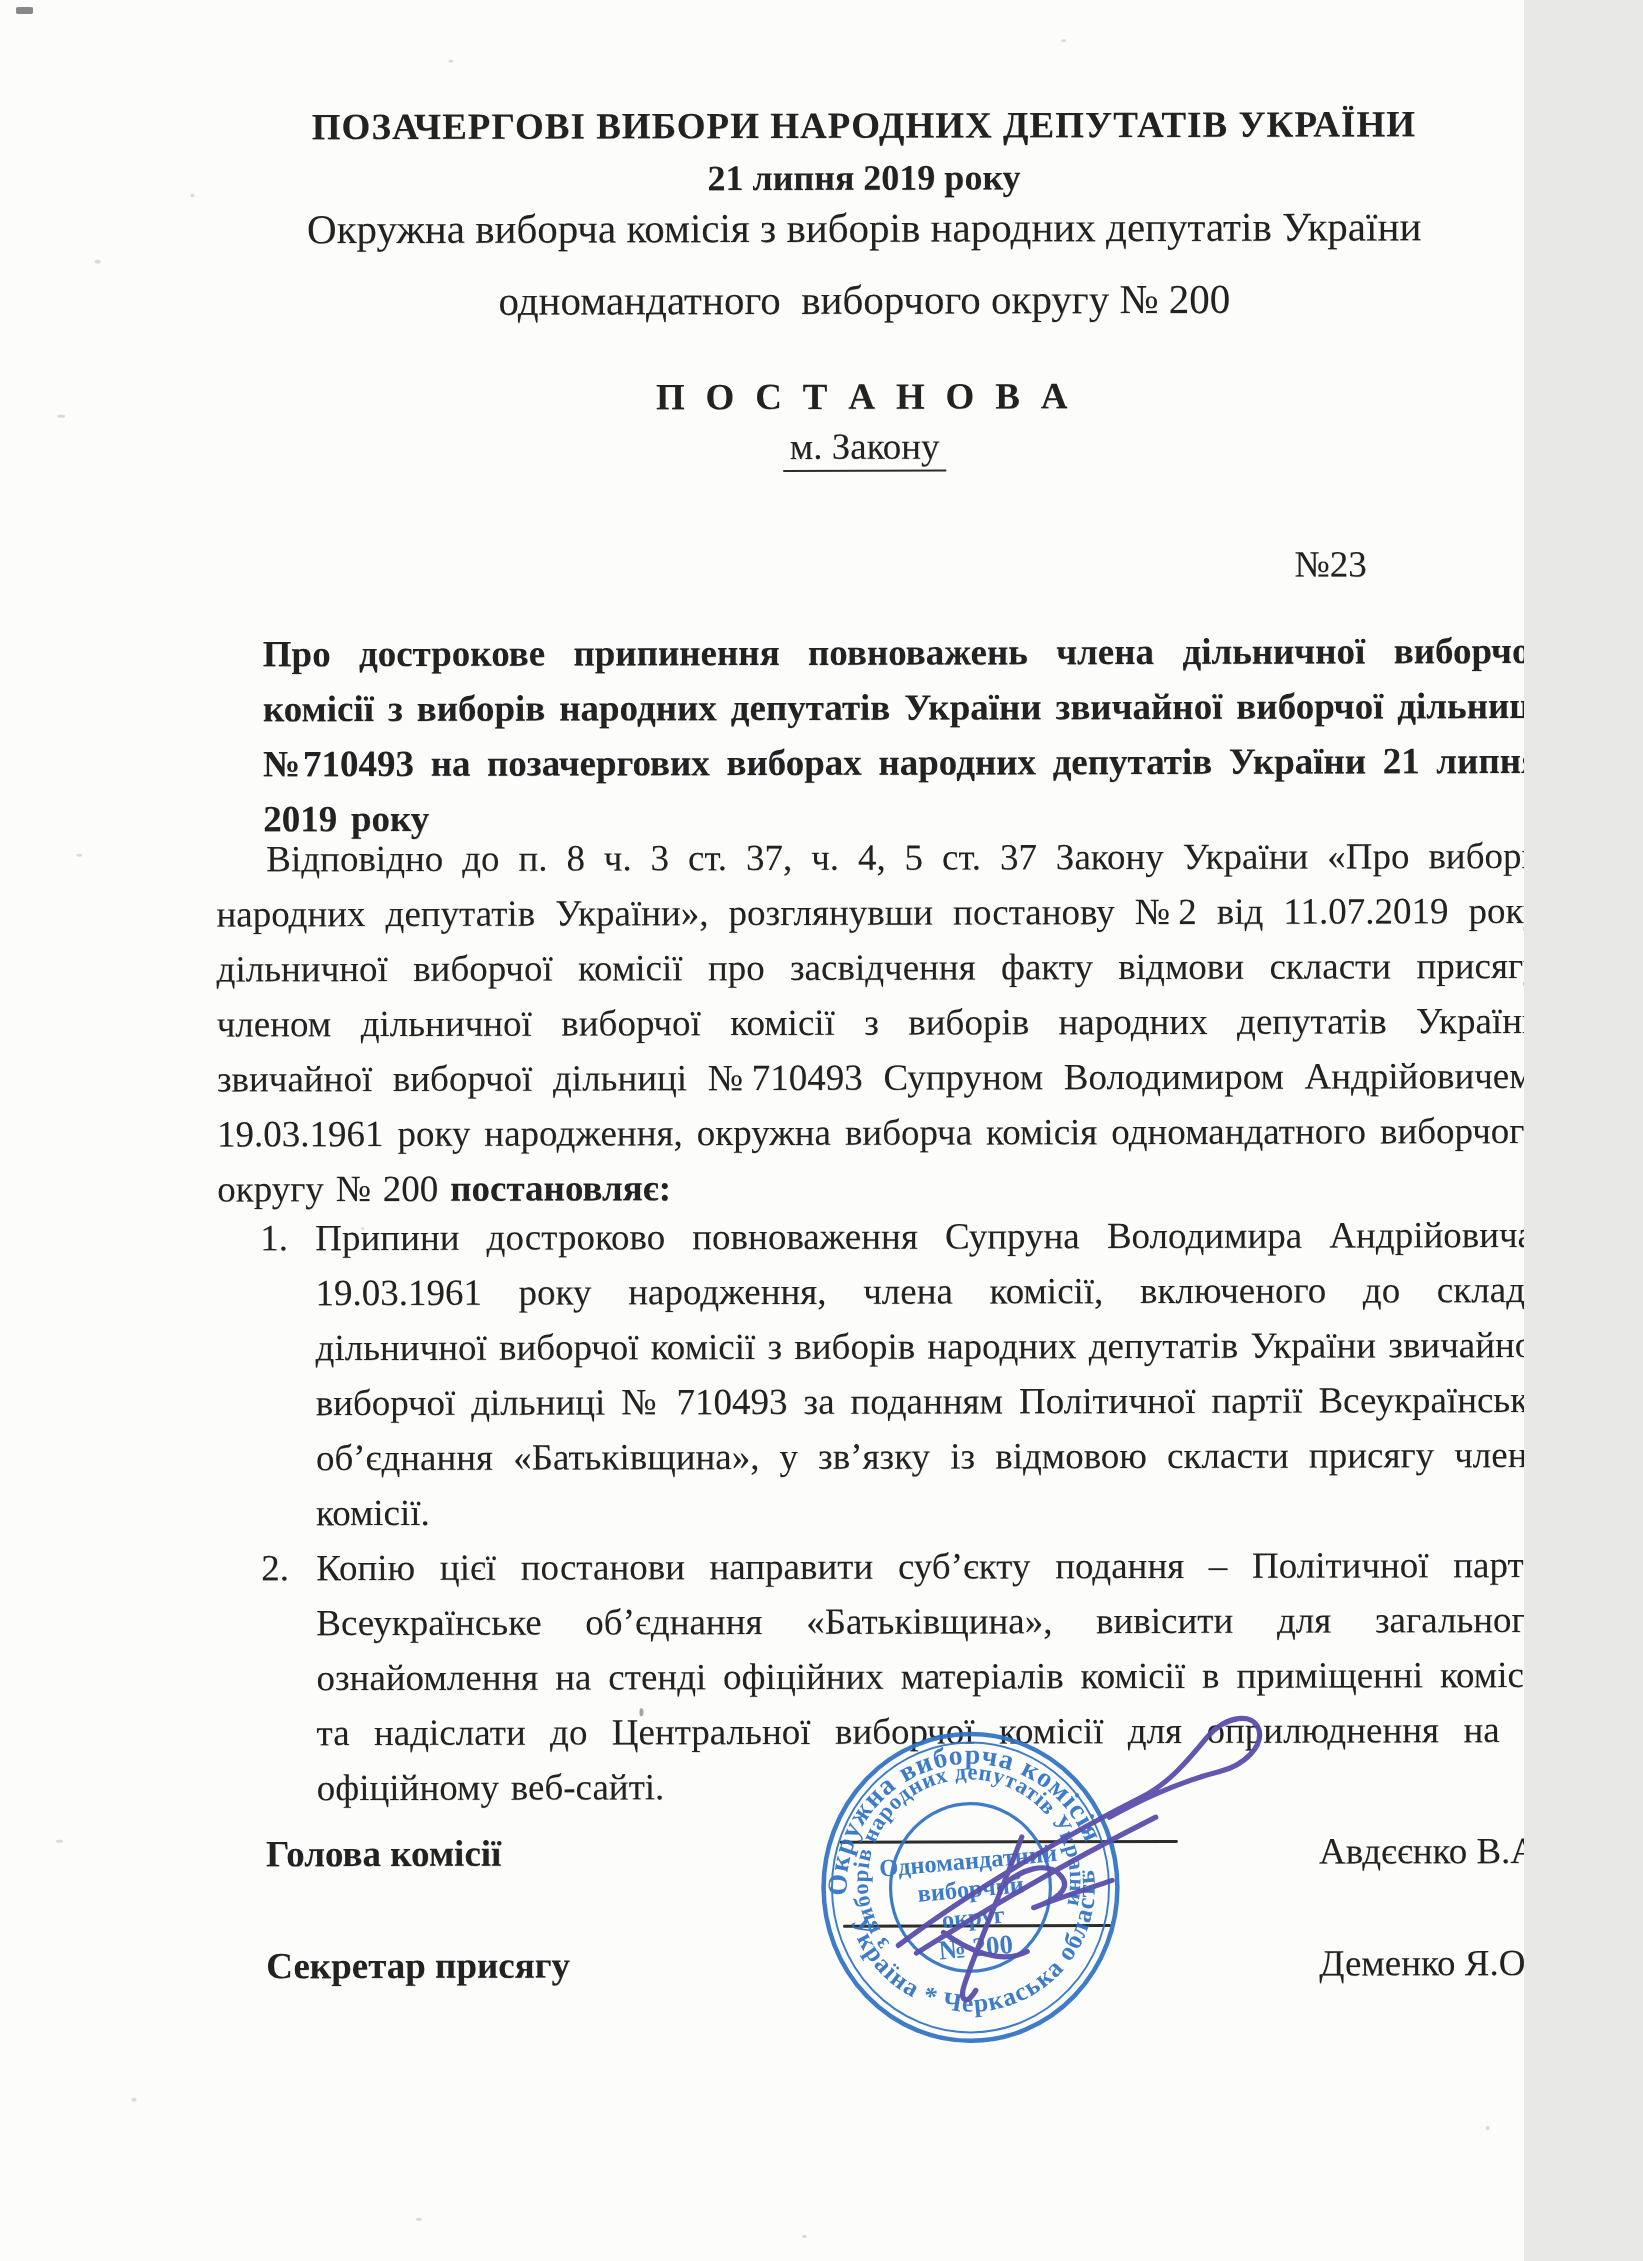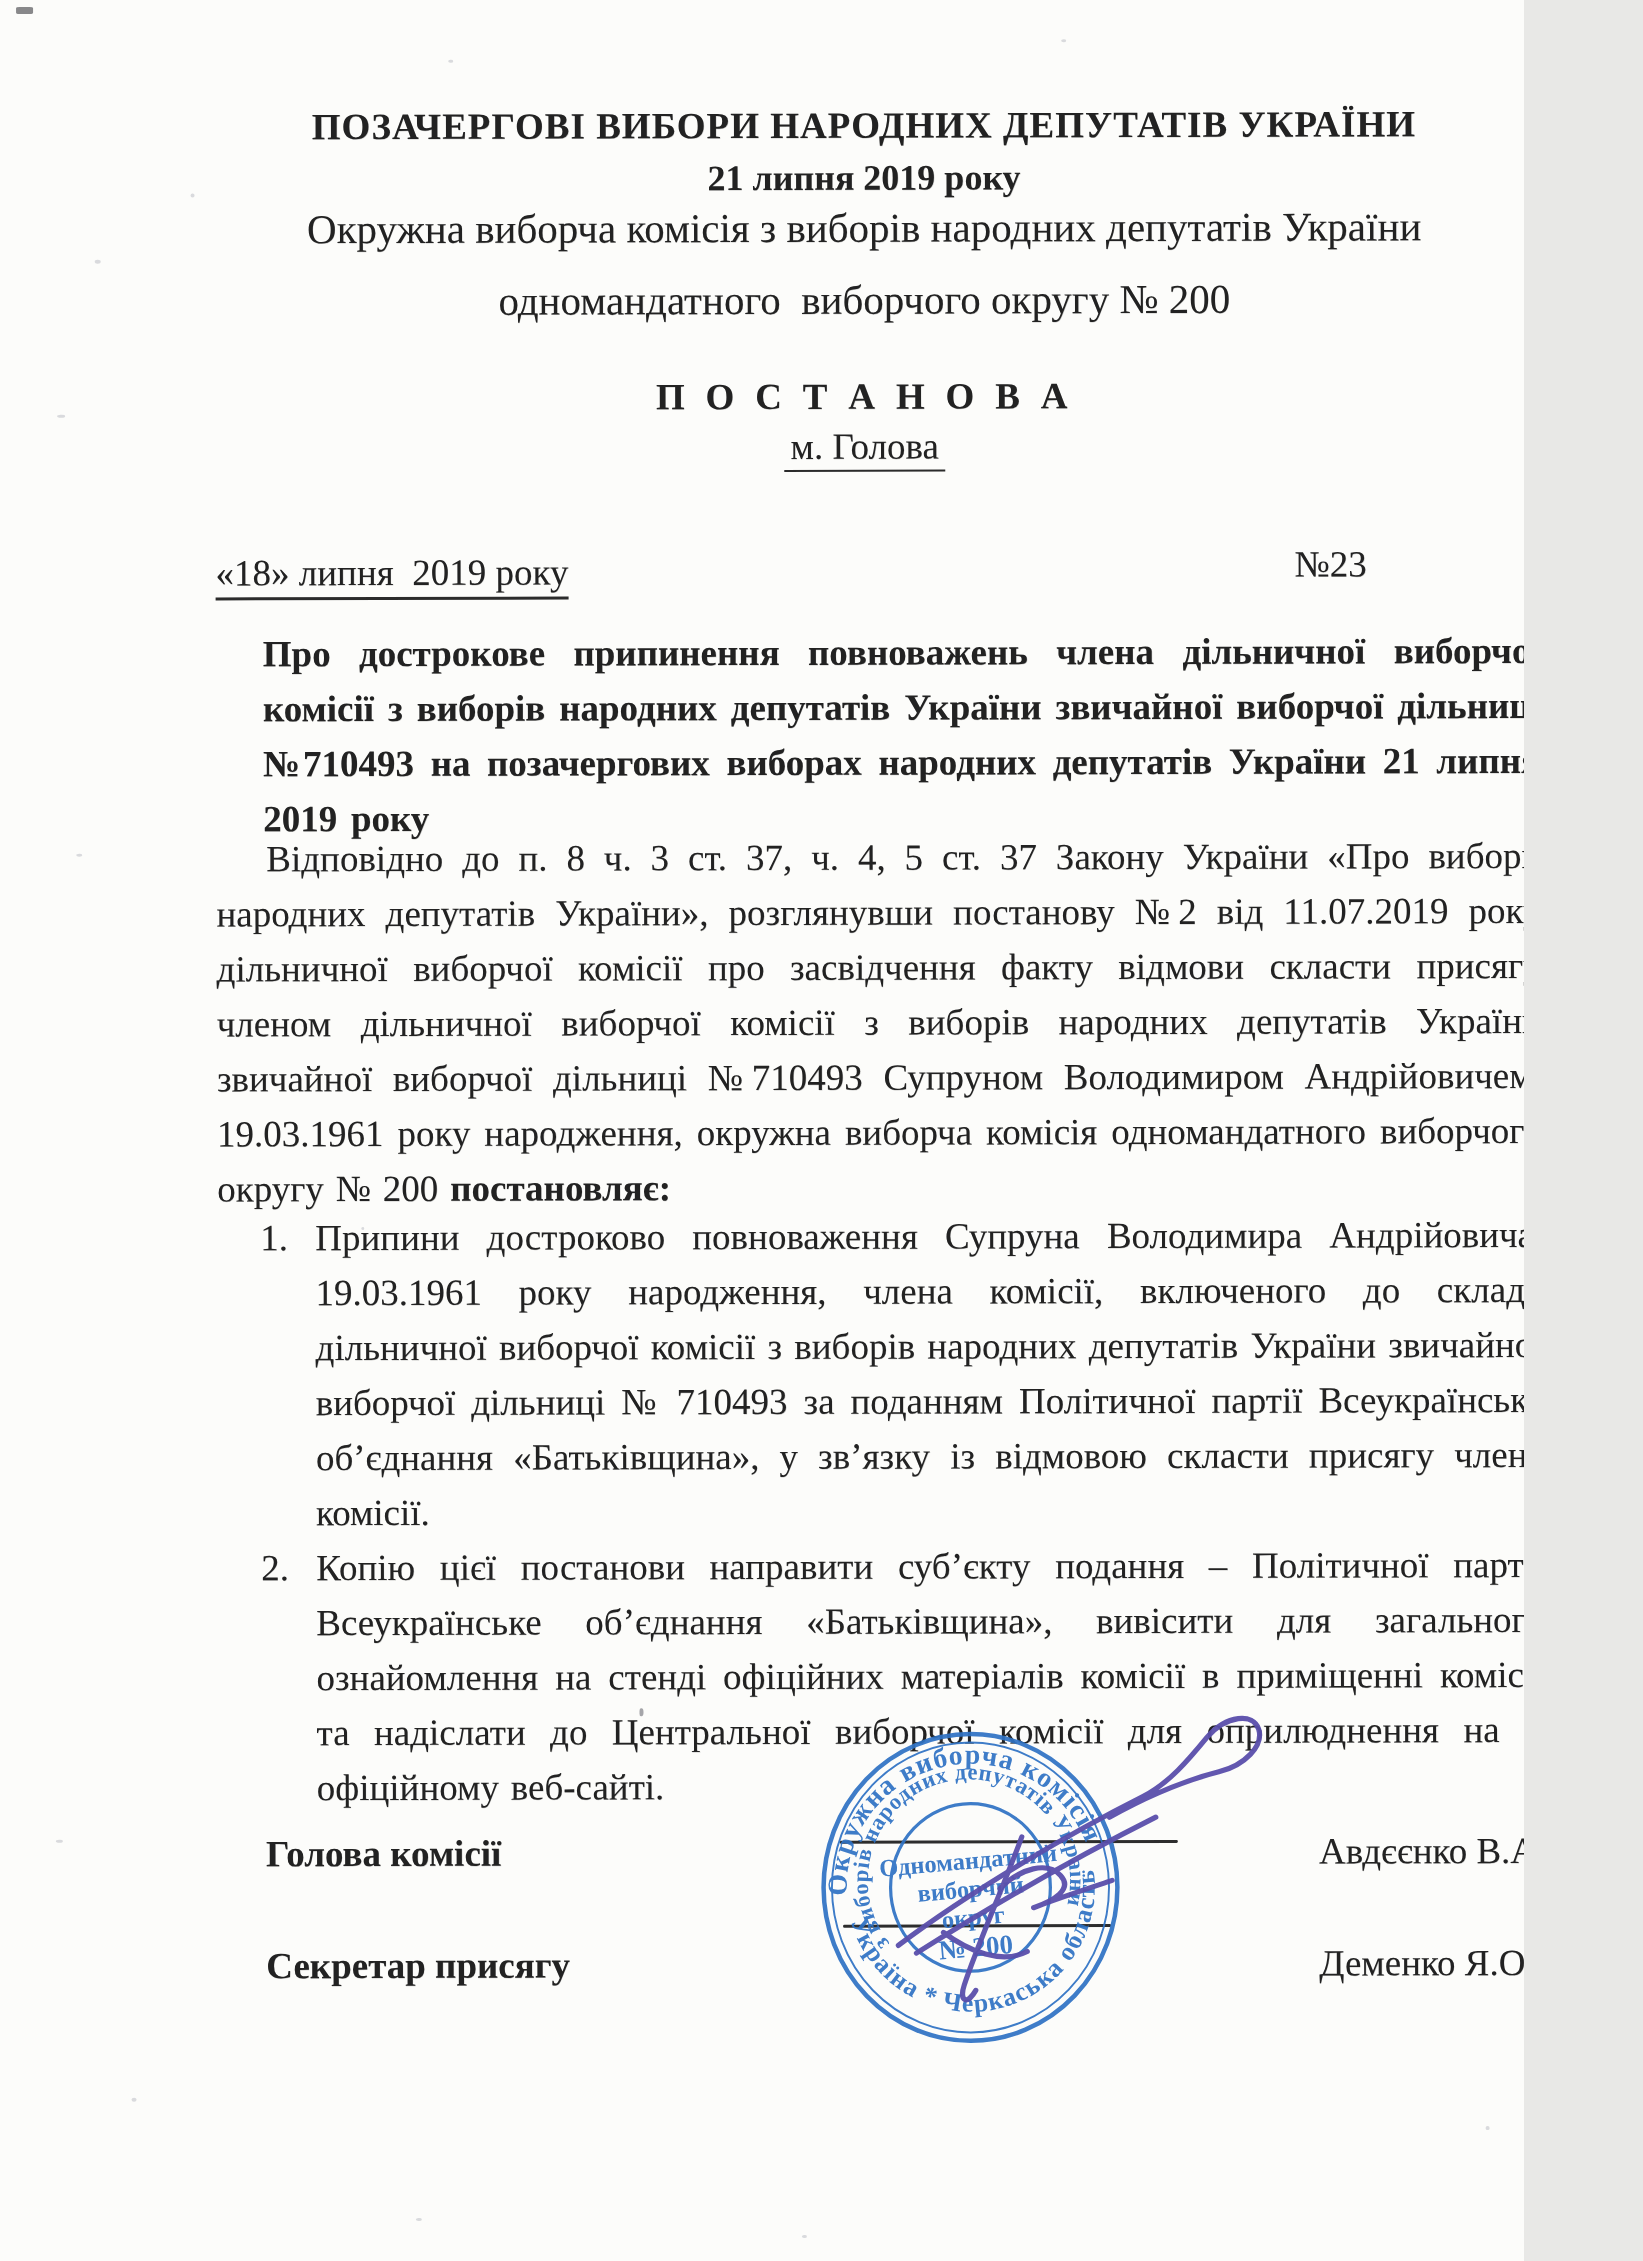--- a/index.html
+++ b/index.html
@@ -58,24 +58,23 @@
 <div class="page">
   <div class="content">
 
     <div class="abs center-band txt b h-title">ПОЗАЧЕРГОВІ ВИБОРИ НАРОДНИХ ДЕПУТАТІВ УКРАЇНИ</div>
     <div class="abs center-band txt b h-date">21 липня 2019 року</div>
     <div class="abs center-band txt h-comm1">Окружна виборча комісія з виборів народних депутатів України</div>
     <div class="abs center-band txt h-comm2 pre">одномандатного  виборчого округу № 200</div>
 
     <div class="abs center-band txt b doc-type">П О С Т А Н О В А</div>
     <div class="abs center-band txt city-row">
-      <span>м. Голова</span>
+      <span>м. Закону</span>
     </div>
 
-    <div class="abs txt date-line pre">«18» липня  2019 року</div>
     <div class="abs txt doc-number">№23</div>
 
     <div class="abs txt b subject">Про дострокове припинення повноважень члена дільничної виборчої комісії з виборів народних депутатів України звичайної виборчої дільниці №710493 на позачергових виборах народних депутатів України 21 липня 2019 року</div>
 
     <div class="abs txt intro">
       <span>Відповідно до п. 8 ч. 3 ст. 37, ч. 4, 5 ст. 37 Закону України «Про вибори народних депутатів України», розглянувши постанову №2 від 11.07.2019 року дільничної виборчої комісії про засвідчення факту відмови скласти присягу членом дільничної виборчої комісії з виборів народних депутатів України звичайної виборчої дільниці №710493 Супруном Володимиром Андрійовичем, 19.03.1961 року народження, окружна виборча комісія одномандатного виборчого округу № 200 </span><span class="b">постановляє:</span>
     </div>
 
     <div class="abs txt items">
       <div class="item">

